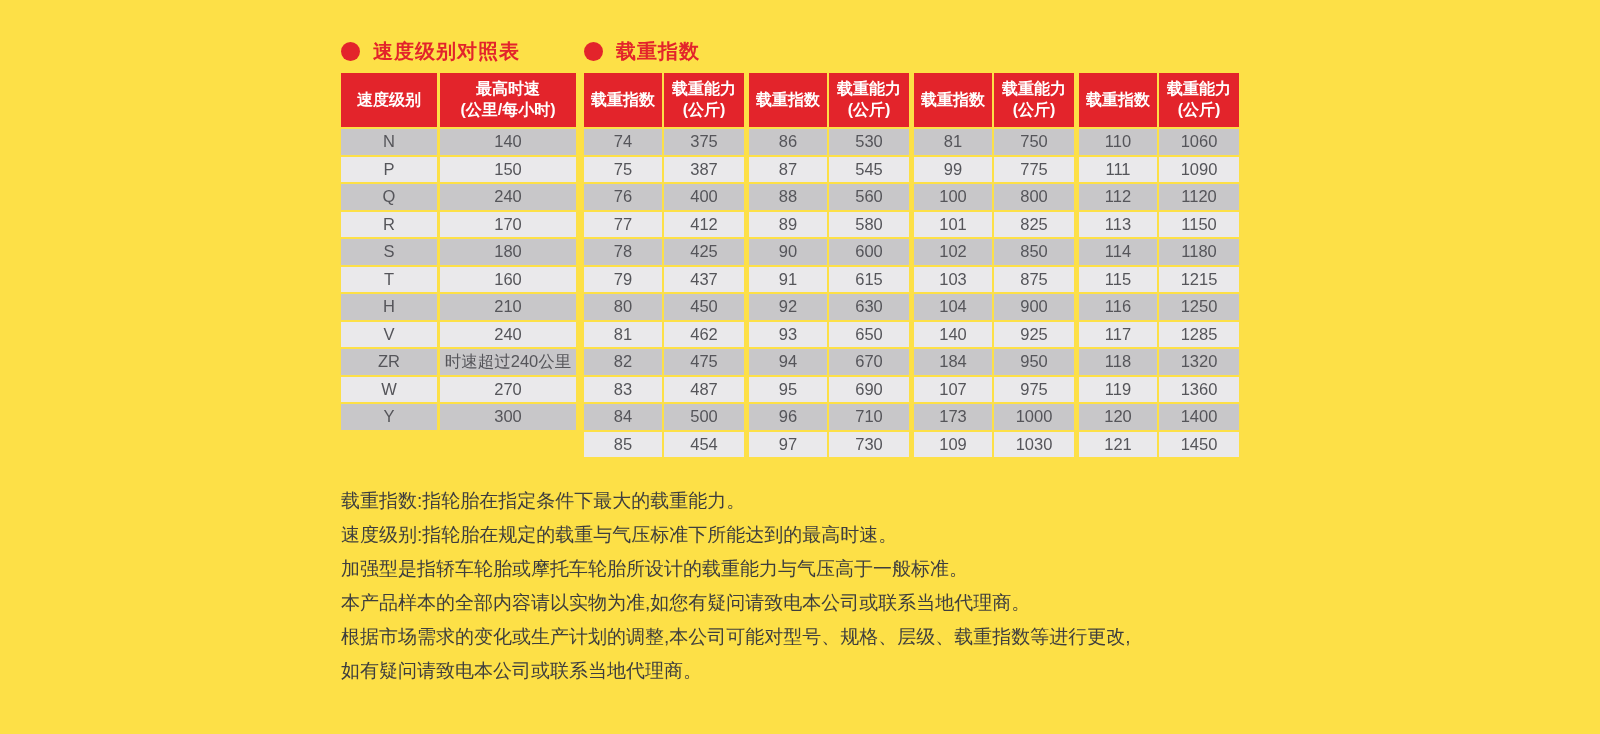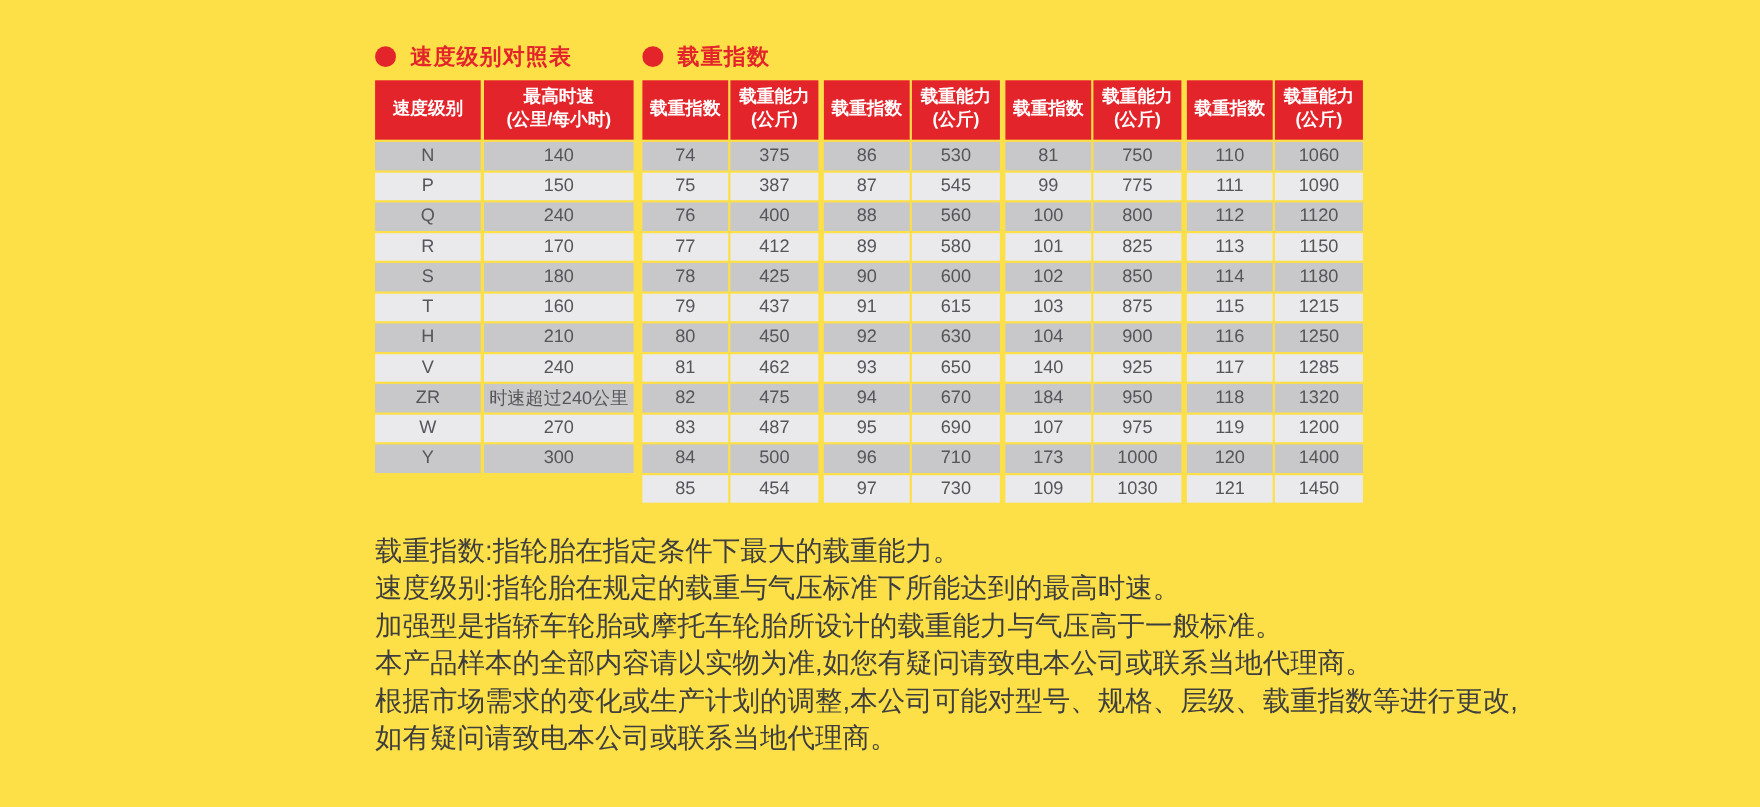--- a/index.html
+++ b/index.html
@@ -57,21 +57,21 @@
     display:flex; align-items:center; justify-content:center;
     font-size:16.5px;
     color:#55555a;
     white-space:nowrap;
   }
   .cell.dark  { background:#c8c7c9; }
   .cell.light { background:#eae9eb; }
 
   .notes {
     position:absolute; left:341px; top:487px;
-    color:#3e3e3e; font-size:25px;
+    color:#3e3e3e; font-size:19px;
   }
   .note-line { height:34px; line-height:28px; white-space:nowrap; }
 </style>
 </head>
 <body>
 
 <div class="canvas">
 
   <div class="speed-section">
     <div class="section-title">
@@ -228,21 +228,21 @@
           <div class="cell dark">1180</div>
           <div class="cell light">115</div>
           <div class="cell light">1215</div>
           <div class="cell dark">116</div>
           <div class="cell dark">1250</div>
           <div class="cell light">117</div>
           <div class="cell light">1285</div>
           <div class="cell dark">118</div>
           <div class="cell dark">1320</div>
           <div class="cell light">119</div>
-          <div class="cell light">1200</div>
+          <div class="cell light">1360</div>
           <div class="cell dark">120</div>
           <div class="cell dark">1400</div>
           <div class="cell light">121</div>
           <div class="cell light">1450</div>
         </div>
       </div>
   </div>
 
   <div class="notes">
 

